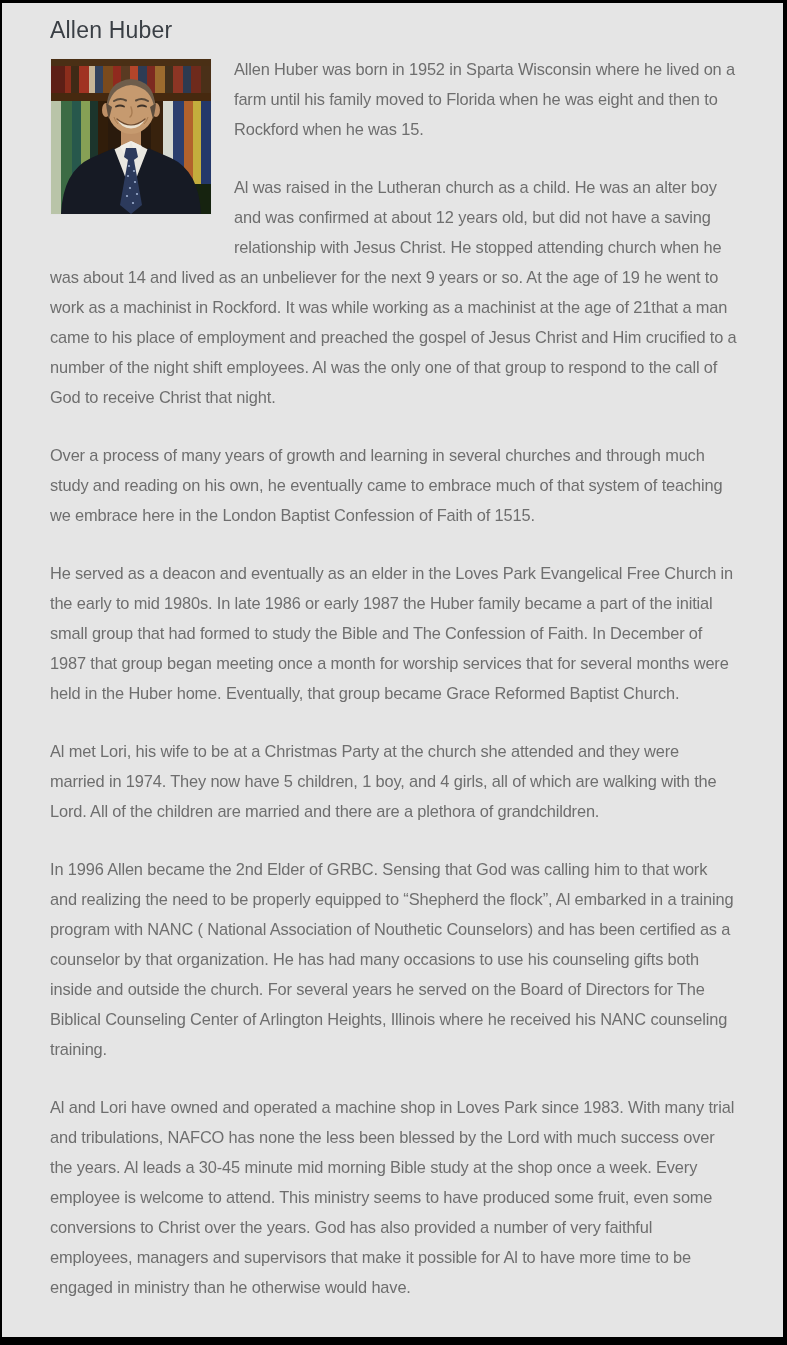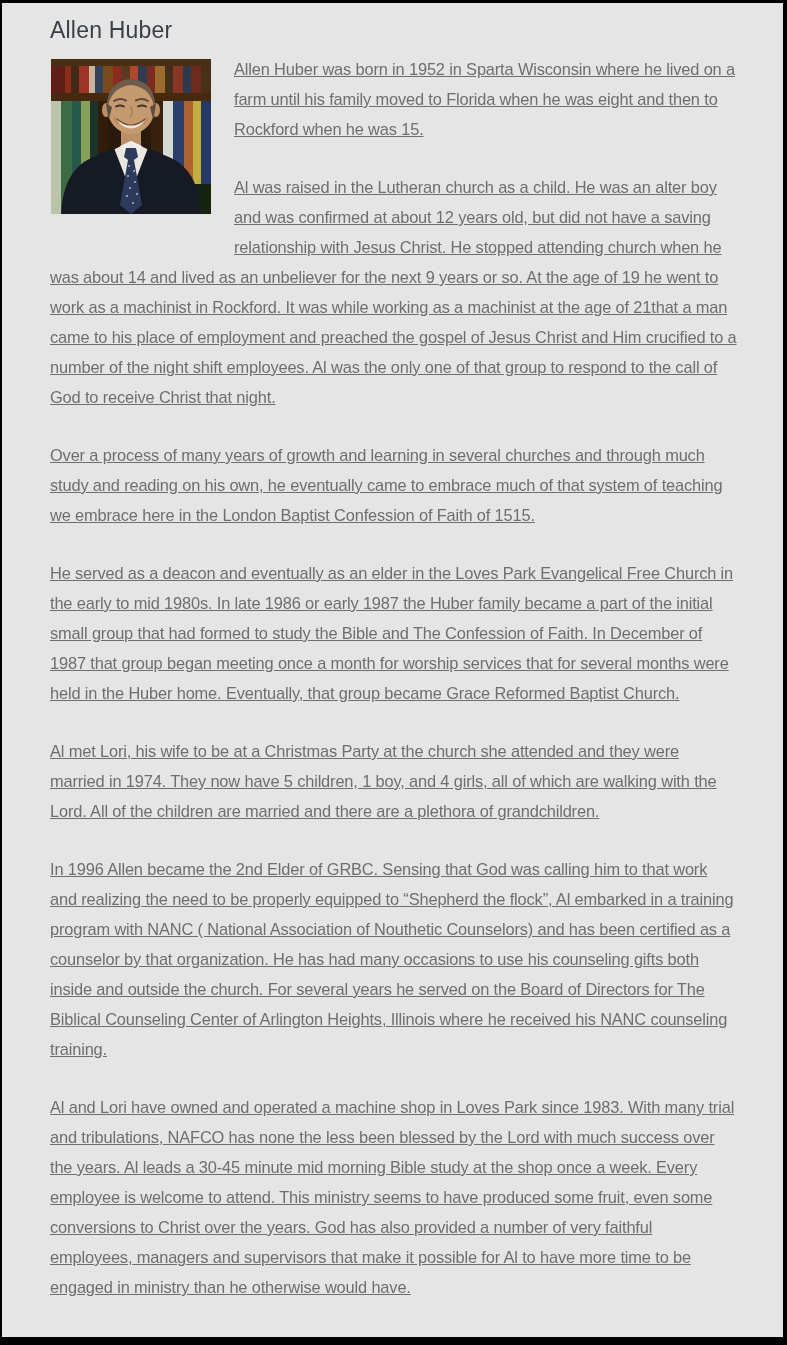--- a/index.html
+++ b/index.html
@@ -34,21 +34,20 @@
     border: 1px solid #e3e3e3;
     background: #2a1a0c;
   }
   figure.portrait svg { display: block; width: 160px; height: 155px; }
   .content p {
     margin: 0 0 28px 0;
     font-size: 16.4px;
     line-height: 30px;
     color: #6e6e6e;
     letter-spacing: -0.15px;
-    text-decoration: underline;
   }
 </style>
 </head>
 <body>
 
 <div class="frame">
   <div class="content">
 
     <h1 class="page-title">Allen Huber</h1>
 

